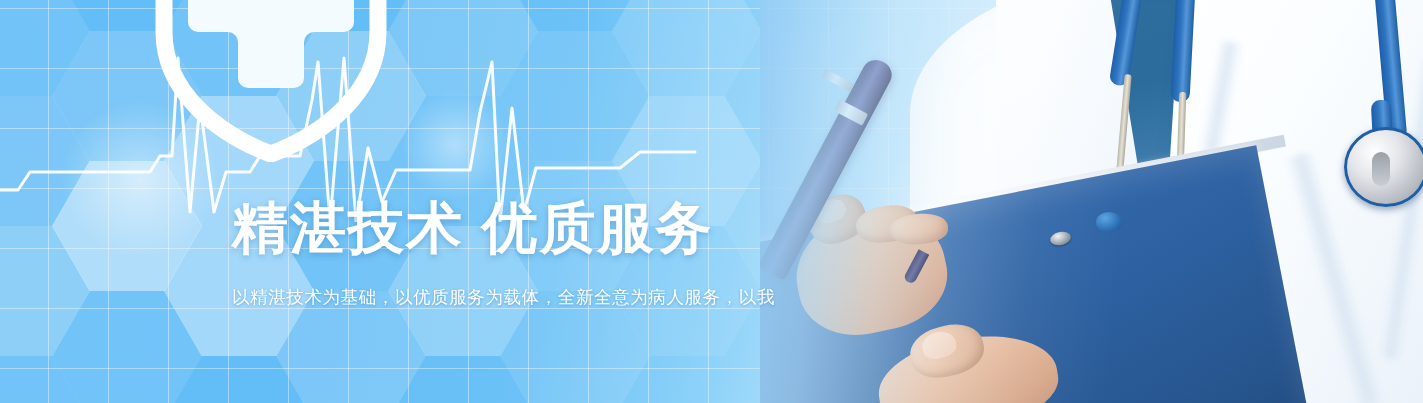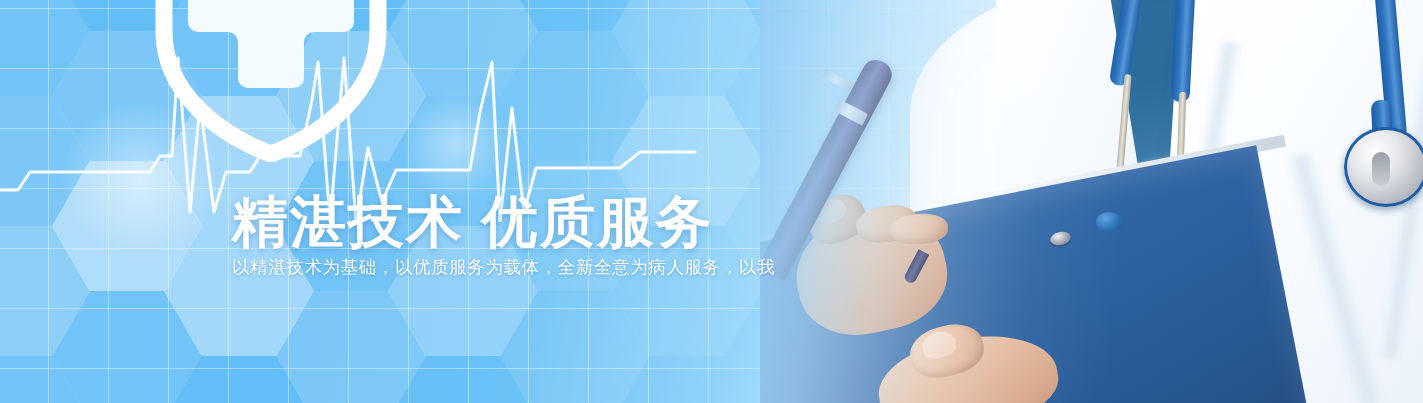--- a/index.html
+++ b/index.html
@@ -186,41 +186,41 @@
     background:linear-gradient(95deg,
       rgba(150,205,245,.95) 0%,
       rgba(176,219,248,.72) 10%,
       rgba(208,235,251,.42) 20%,
       rgba(232,245,253,.18) 30%,
       rgba(255,255,255,.05) 42%,
       rgba(255,255,255,0) 55%);
   }
 
   
-  #textblock{position:absolute;left:232px;top:192px;width:560px;}
+  #textblock{position:absolute;left:232px;top:198px;width:560px;}
   #headline{
     margin:0;
     font-size:56px;
     line-height:1.08;
     font-weight:bold;
     color:#ffffff;
     letter-spacing:2px;
     text-shadow:0 2px 6px rgba(40,110,170,.38);
     white-space:nowrap;
   }
   .sub{
     margin:0;
     color:#ffffff;
     font-size:17.5px;
     line-height:31px;
     letter-spacing:.6px;
     text-shadow:0 1px 3px rgba(40,110,170,.45);
     white-space:nowrap;
   }
-  #subwrap{}
+  #subwrap{margin-top:24px;}
 </style>
 </head>
 <body>
 
 <div id="banner">
 
   <div class="layer hexwrap">
     <div class="hex dim" style="left:-60px;  top:-34px;"></div>
     <div class="hex" style="left:-60px;  top:96px;"></div>
     <div class="hex bright" style="left:-60px; top:226px;"></div>

